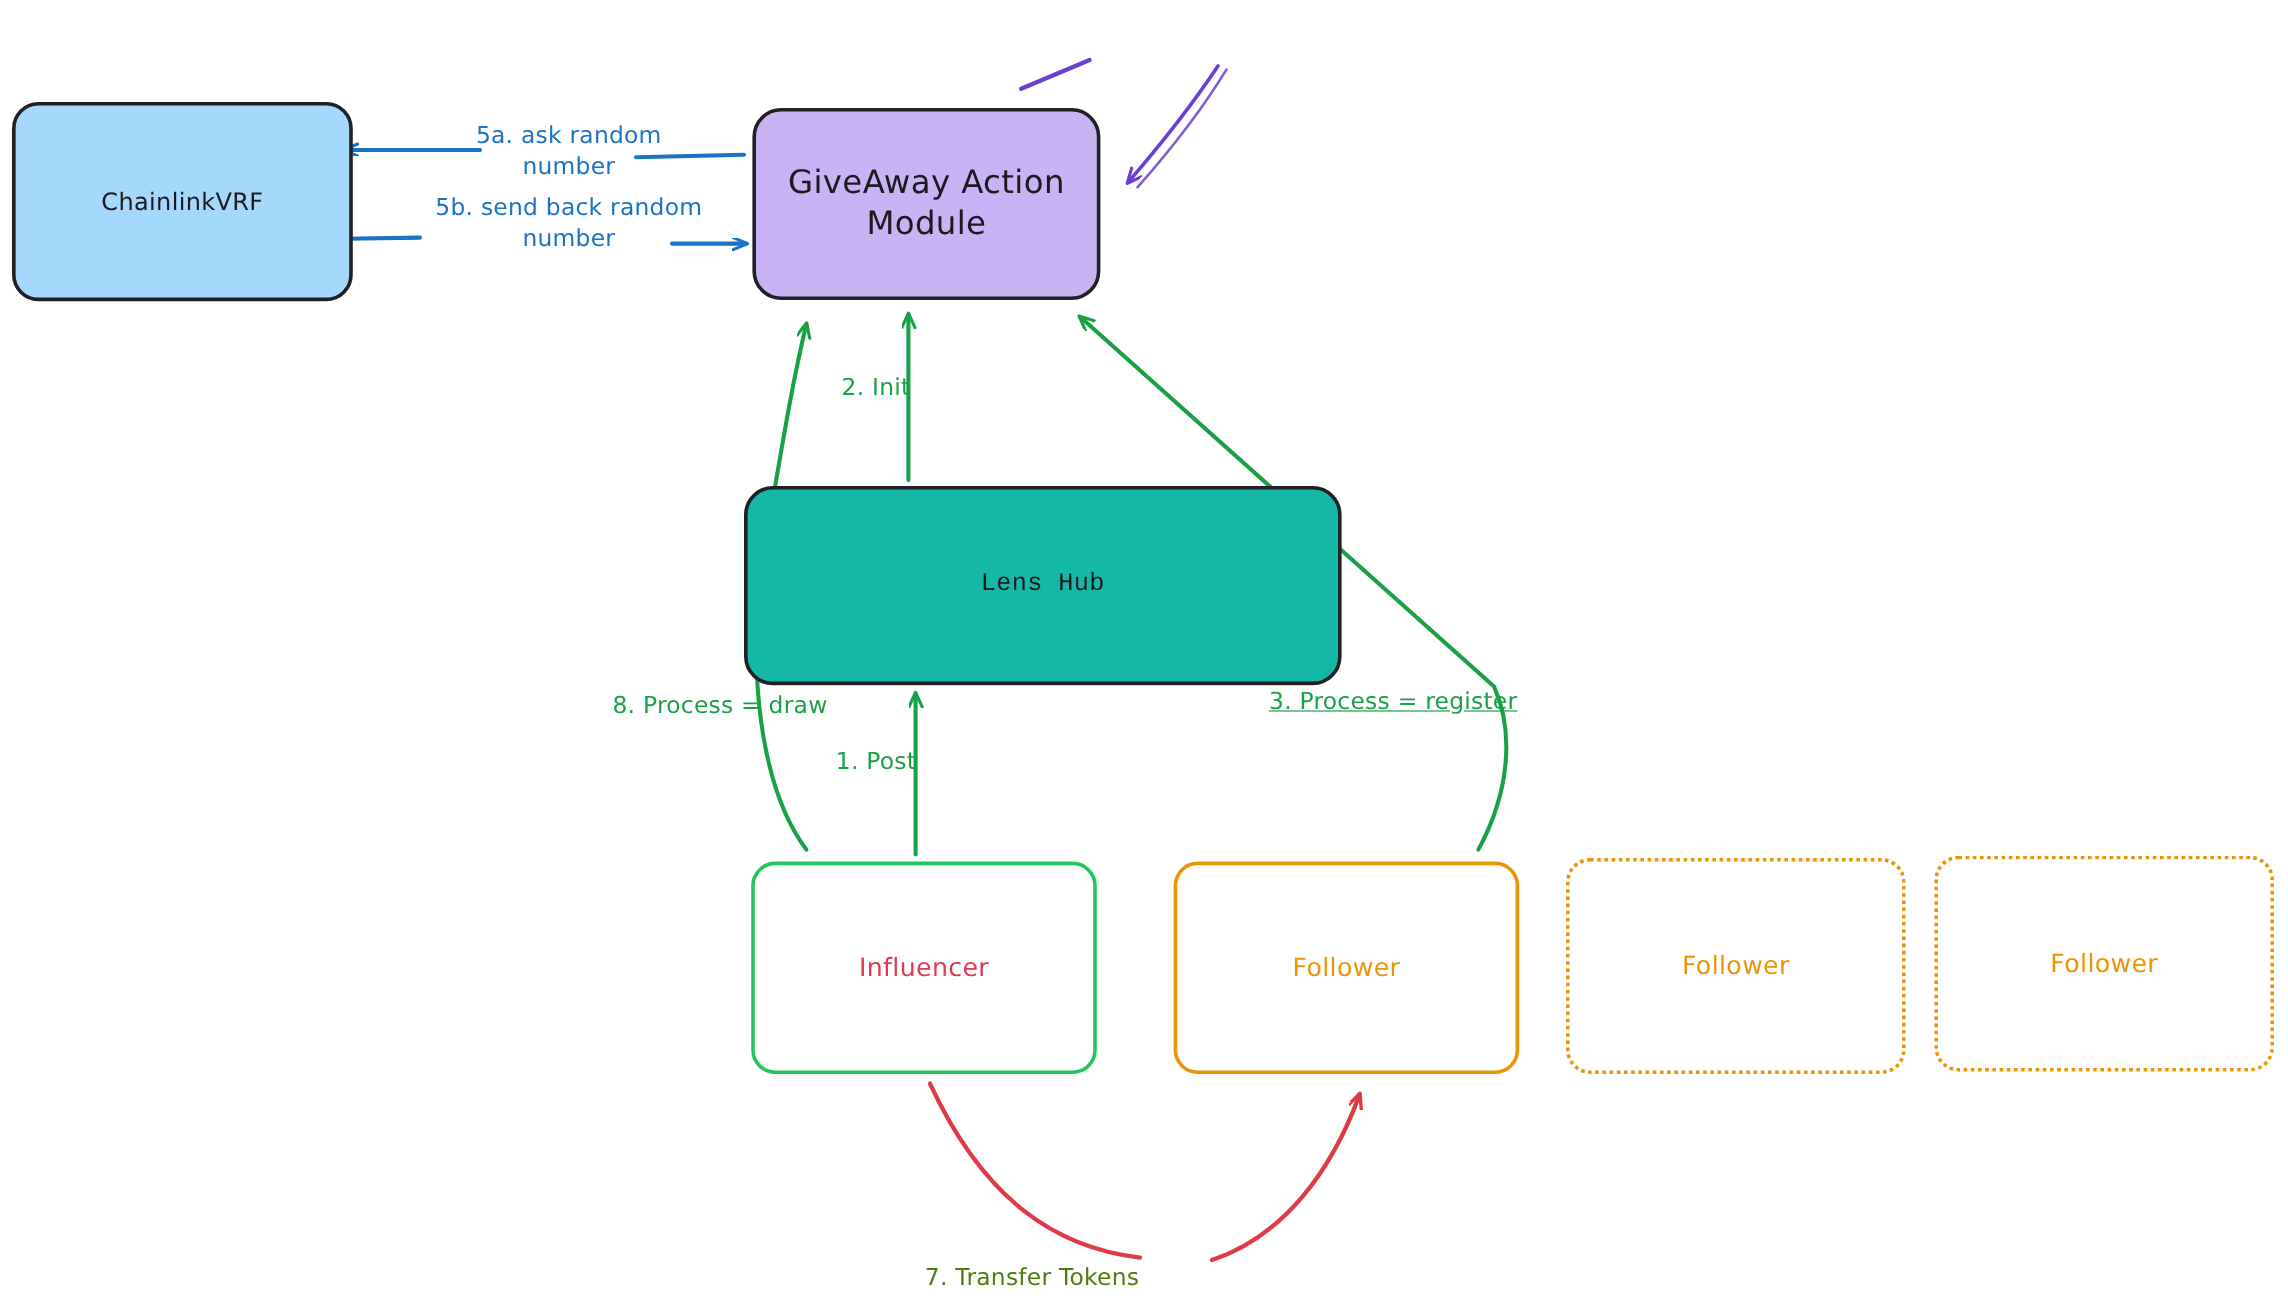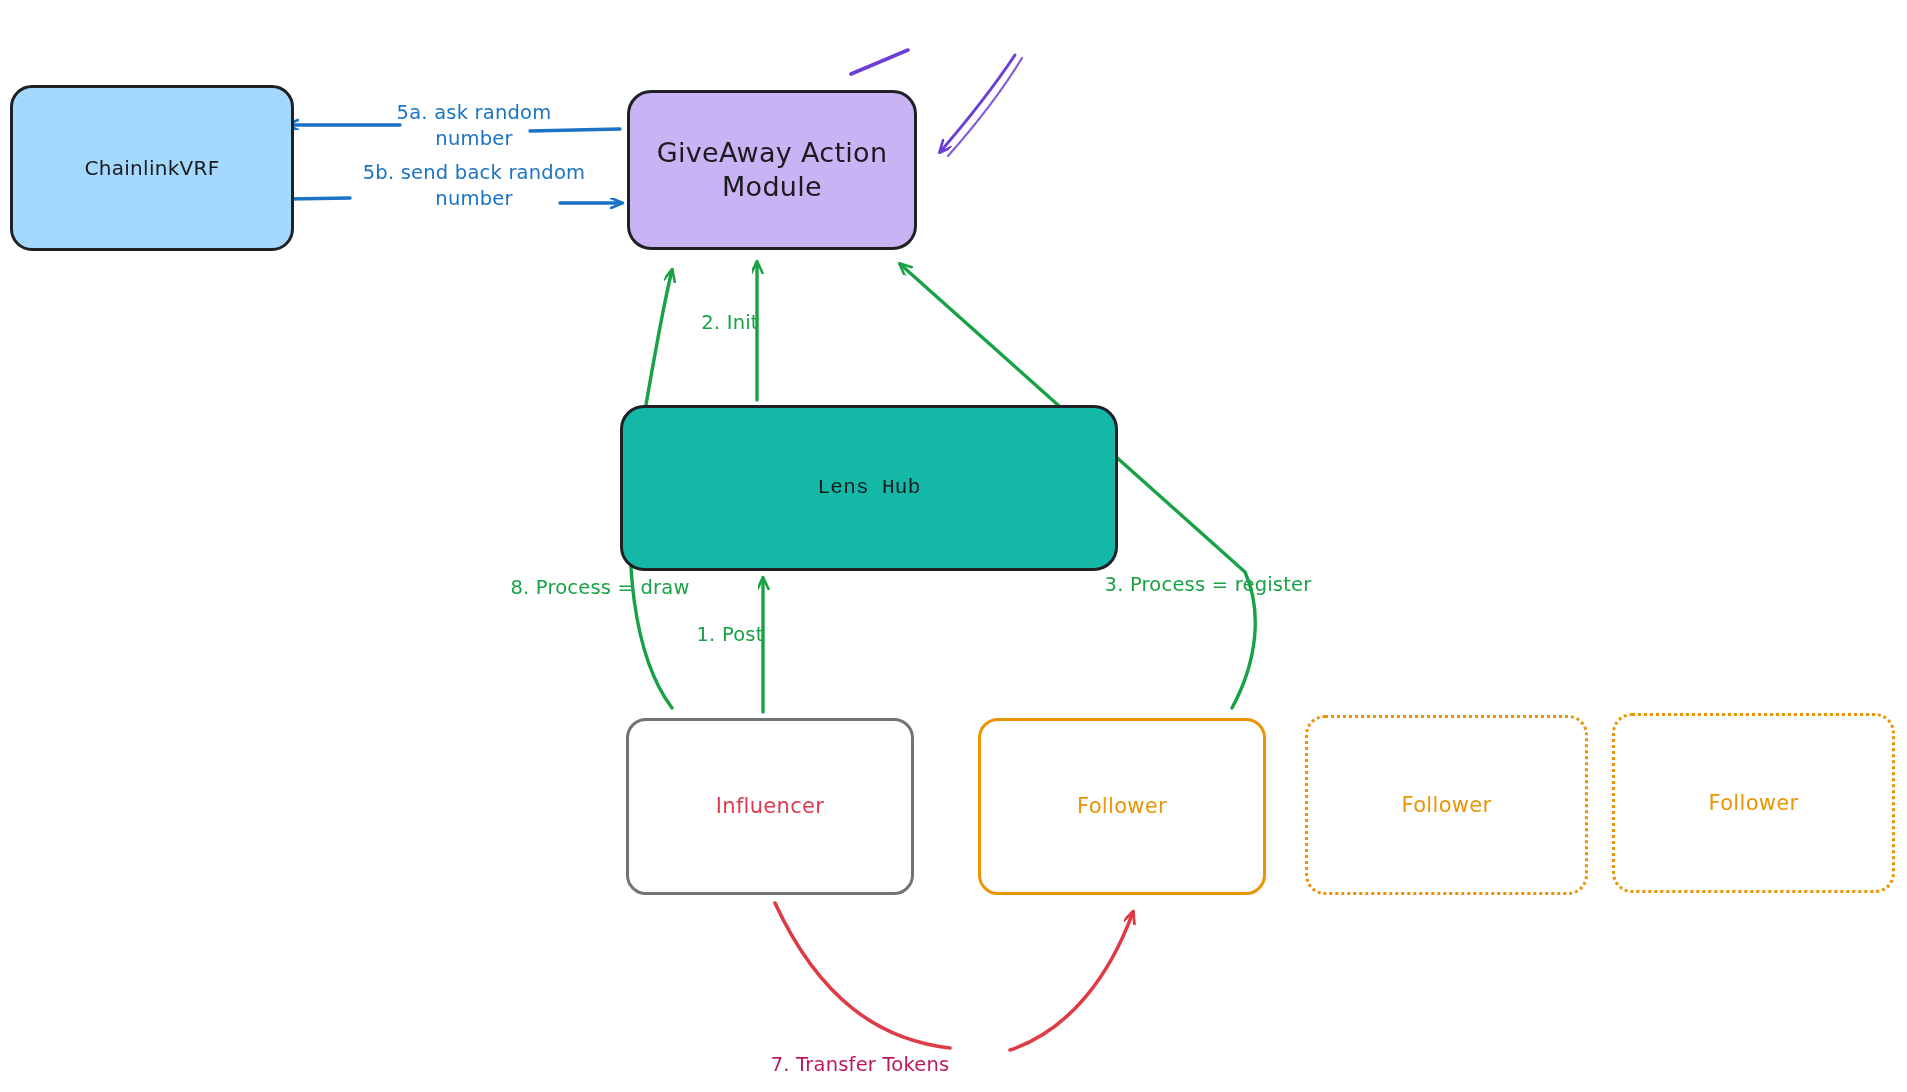--- a/index.html
+++ b/index.html
@@ -15,42 +15,42 @@
   .n-chainlink{left:10px;top:85px;width:284px;height:166px;border-radius:22px;
                background:#a5d8fd;border:3.5px solid #1f2126;}
   .n-chainlink .node-label{color:#1b1b1f;font-size:20px;}
   .n-giveaway{left:627px;top:90px;width:290px;height:160px;border-radius:24px;
               background:#c9b3f5;border:3.5px solid #1f2126;}
   .n-giveaway .node-label{color:#1b1b1f;font-size:27px;text-align:center;}
   .n-lenshub{left:620px;top:405px;width:498px;height:166px;border-radius:24px;
              background:#14b8a6;border:3.5px solid #1f2126;font-family:Liberation Mono, monospace;}
   .n-lenshub .node-label{color:#1b1b1f;font-size:21px;}
   .n-influencer{left:626px;top:718px;width:288px;height:177px;border-radius:20px;
-                background:#fff;border:3px solid #737373;}
+                background:#fff;border:3px solid #22c55e;}
   .n-influencer .node-label{color:#e03a4e;}
   .n-follower1{left:978px;top:718px;width:288px;height:177px;border-radius:20px;
                background:#fff;border:3px solid #eb9406;}
   .n-follower1 .node-label{color:#eb9406;}
   .n-follower2{left:1305px;top:715px;width:283px;height:180px;border-radius:20px;
                background:#fff;border:3px dotted #eb9406;}
   .n-follower2 .node-label{color:#eb9406;}
   .n-follower3{left:1612px;top:713px;width:283px;height:180px;border-radius:20px;
                background:#fff;border:3px dotted #eb9406;}
   .n-follower3 .node-label{color:#eb9406;}
   .lbl-blue{color:#1a73c4;margin-left:29px;}
   .lbl-green{color:#19a245;}
   .lbl-purple{color:#6b3fd4;}
-  .lbl-red{color:#be185d;}
+  .lbl-red{color:#4d7c0f;}
   .l-5a{left:340px;top:100px;width:210px;}
   .l-5b{left:330px;top:160px;width:230px;text-align:center;}
   .l-6 {left:880px;top:5px;width:230px;}
   .l-2 {left:675px;top:310px;width:110px;}
   .l-1 {left:675px;top:622px;width:110px;}
   .l-4 {left:490px;top:575px;width:220px;}
-  .l-3 {left:1088px;top:572px;width:240px;}
+  .l-3 {left:1041px;top:572px;width:240px;text-decoration:underline;}
   .l-7 {left:720px;top:1052px;width:280px;}
 </style>
 </head>
 <body>
 
 <div id="stage">
 
   <svg id="canvas" viewBox="0 0 1907 1092" xmlns="http://www.w3.org/2000/svg">
     <defs>
       <marker id="ah-blue" markerWidth="16" markerHeight="16" refX="12" refY="5" orient="auto" markerUnits="userSpaceOnUse">

